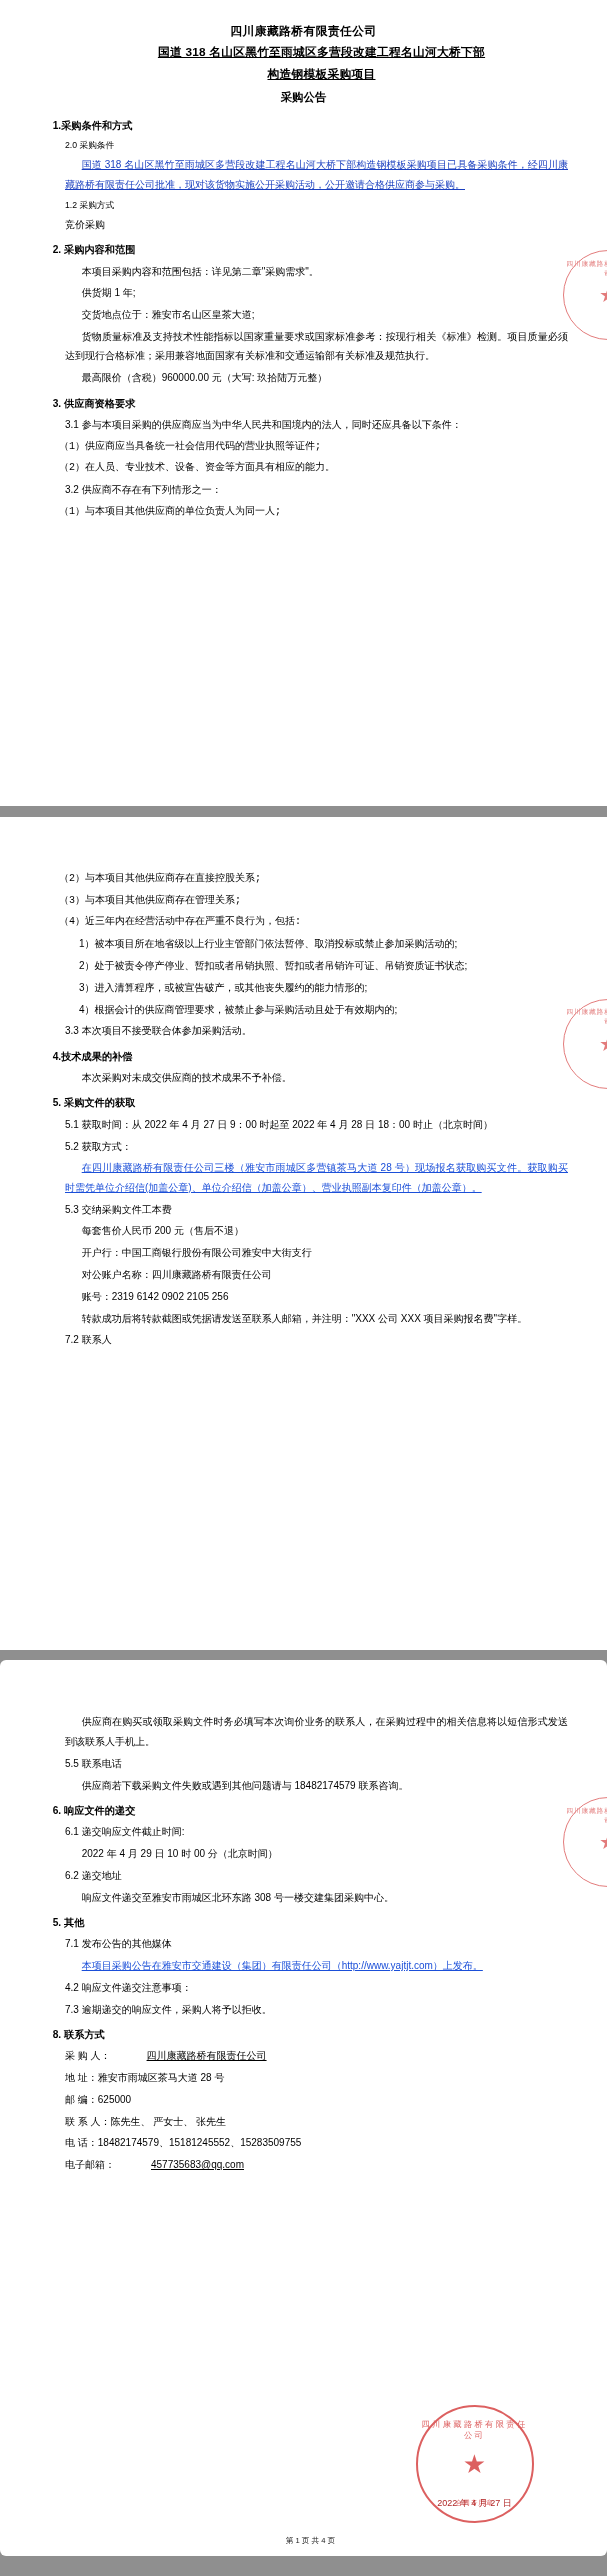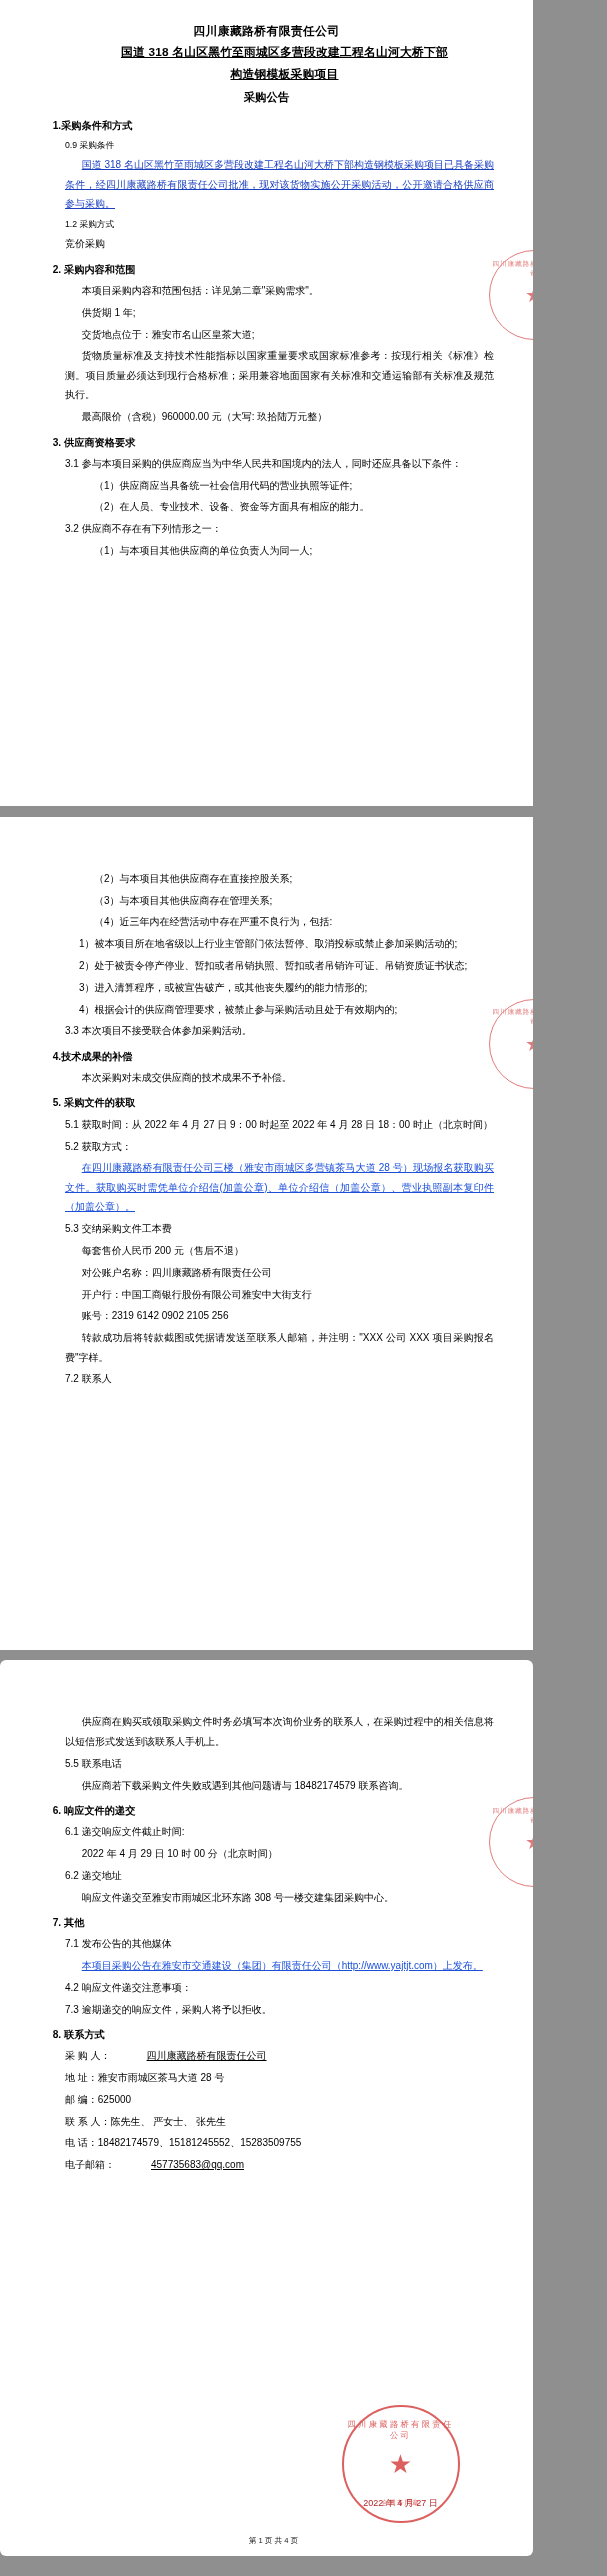--- a/index.html
+++ b/index.html
@@ -9,21 +9,21 @@
     font-family: "Liberation Sans", sans-serif;
   }
   .doc-wrap {
     width: 607px;
     margin: 0 auto;
     position: relative;
   }
   .page {
     position: relative;
     background: #ffffff;
-    width: 533px;
+    width: 607px;
     box-sizing: border-box;
     padding: 20px 39px 20px 39px;
     overflow: hidden;
   }
   .page + .page { margin-top: 10.6px; }
   .page-1 { height: 806px; }
   .page-2 { height: 833px; }
   .page-3 { height: 896px; border-radius: 6px; }
 
   .title-main {
@@ -65,21 +65,21 @@
     line-height: 1.7;
   }
   .para {
     font-size: 10px;
     color: #000;
     line-height: 1.95;
     margin: 2.3px 0 2.3px 26px;
     text-align: justify;
   }
   .para.ind { text-indent: 16.7px; }
-  .para.deep { margin-left: 55px; }
+  .para.deep { margin-left: 20px; font-family: Liberation Mono, monospace; }
   .para.deeper { margin-left: 40px; }
   .ul { text-decoration: underline; padding-left: 36px; }
   .blue { color: #1a3fbf; text-decoration: underline; }
   .blue2 { color: #1b4fd8; text-decoration: underline; }
   .spacer-lg { height: 30px; }
 
   
   .seal {
     position: absolute;
     border: 1.9px solid #d12b2b;
@@ -189,21 +189,21 @@
     <div class="title-sub">
       <span class="ul">国道 318 名山区黑竹至雨城区多营段改建工程名山河大桥下部</span>
     </div>
     <div class="title-sub">
       <span class="ul">构造钢模板采购项目</span>
     </div>
 
     <div class="title-third">采购公告</div>
 
     <div class="h1">1.采购条件和方式</div>
-    <div class="h2">0.9 采购条件</div>
+    <div class="h2">2.0 采购条件</div>
     <div class="para ind">
       <span class="blue">国道 318 名山区黑竹至雨城区多营段改建工程名山河大桥下部构造钢模板采购项目已具备采购条件，经四川康藏路桥有限责任公司批准，现对该货物实施公开采购活动，公开邀请合格供应商参与采购。</span>
     </div>
 
     <div class="h2">1.2 采购方式</div>
     <div class="para">竞价采购</div>
 
     <div class="h1">2. 采购内容和范围</div>
     <div class="para ind">本项目采购内容和范围包括：详见第二章"采购需求"。</div>
     <div class="para ind">供货期 1 年;</div>
@@ -243,22 +243,22 @@
 
     <div class="h1">5. 采购文件的获取</div>
     <div class="para">5.1 获取时间：从 2022 年 4 月 27 日 9：00 时起至 2022 年 4 月 28 日 18：00 时止（北京时间）</div>
     <div class="para">5.2 获取方式：</div>
     <div class="para ind">
       <span class="blue2">在四川康藏路桥有限责任公司三楼（雅安市雨城区多营镇茶马大道 28 号）现场报名获取购买文件。获取购买时需凭单位介绍信(加盖公章)、单位介绍信（加盖公章）、营业执照副本复印件（加盖公章）。</span>
     </div>
 
     <div class="para">5.3 交纳采购文件工本费</div>
     <div class="para ind">每套售价人民币 200 元（售后不退）</div>
+    <div class="para ind">开户行：中国工商银行股份有限公司雅安中大街支行</div>
     <div class="para ind">对公账户名称：四川康藏路桥有限责任公司</div>
-    <div class="para ind">开户行：中国工商银行股份有限公司雅安中大街支行</div>
     <div class="para ind">账号：2319 6142 0902 2105 256</div>
     <div class="para ind">转款成功后将转款截图或凭据请发送至联系人邮箱，并注明："XXX 公司 XXX 项目采购报名费"字样。</div>
     <div class="para">7.2 联系人</div>
 
     <div class="edge-seal-r2">
       <div class="seal seal-round" style="left:0; top:0;">
         <div class="inner-star">★</div>
         <div class="seal-txt" style="top:7.6px;">四川康藏路桥有限责任公司</div>
       </div>
     </div>
@@ -271,21 +271,21 @@
 
     <div class="para">5.5 联系电话</div>
     <div class="para ind">供应商若下载采购文件失败或遇到其他问题请与 18482174579 联系咨询。</div>
 
     <div class="h1">6. 响应文件的递交</div>
     <div class="para">6.1 递交响应文件截止时间:</div>
     <div class="para ind">2022 年 4 月 29 日 10 时 00 分（北京时间）</div>
     <div class="para">6.2 递交地址</div>
     <div class="para ind">响应文件递交至雅安市雨城区北环东路 308 号一楼交建集团采购中心。</div>
 
-    <div class="h1">7. 其他</div>
+    <div class="h1">5. 其他</div>
     <div class="para">7.1 发布公告的其他媒体</div>
     <div class="para ind">
       <span class="blue2">本项目采购公告在雅安市交通建设（集团）有限责任公司（http://www.yajtjt.com）上发布。</span>
     </div>
     <div class="para">4.2 响应文件递交注意事项：</div>
     <div class="para">7.3 逾期递交的响应文件，采购人将予以拒收。</div>
 
     <div class="h1">8. 联系方式</div>
     <div class="para">
       <span>采 购 人：</span><span class="ul">四川康藏路桥有限责任公司</span>

